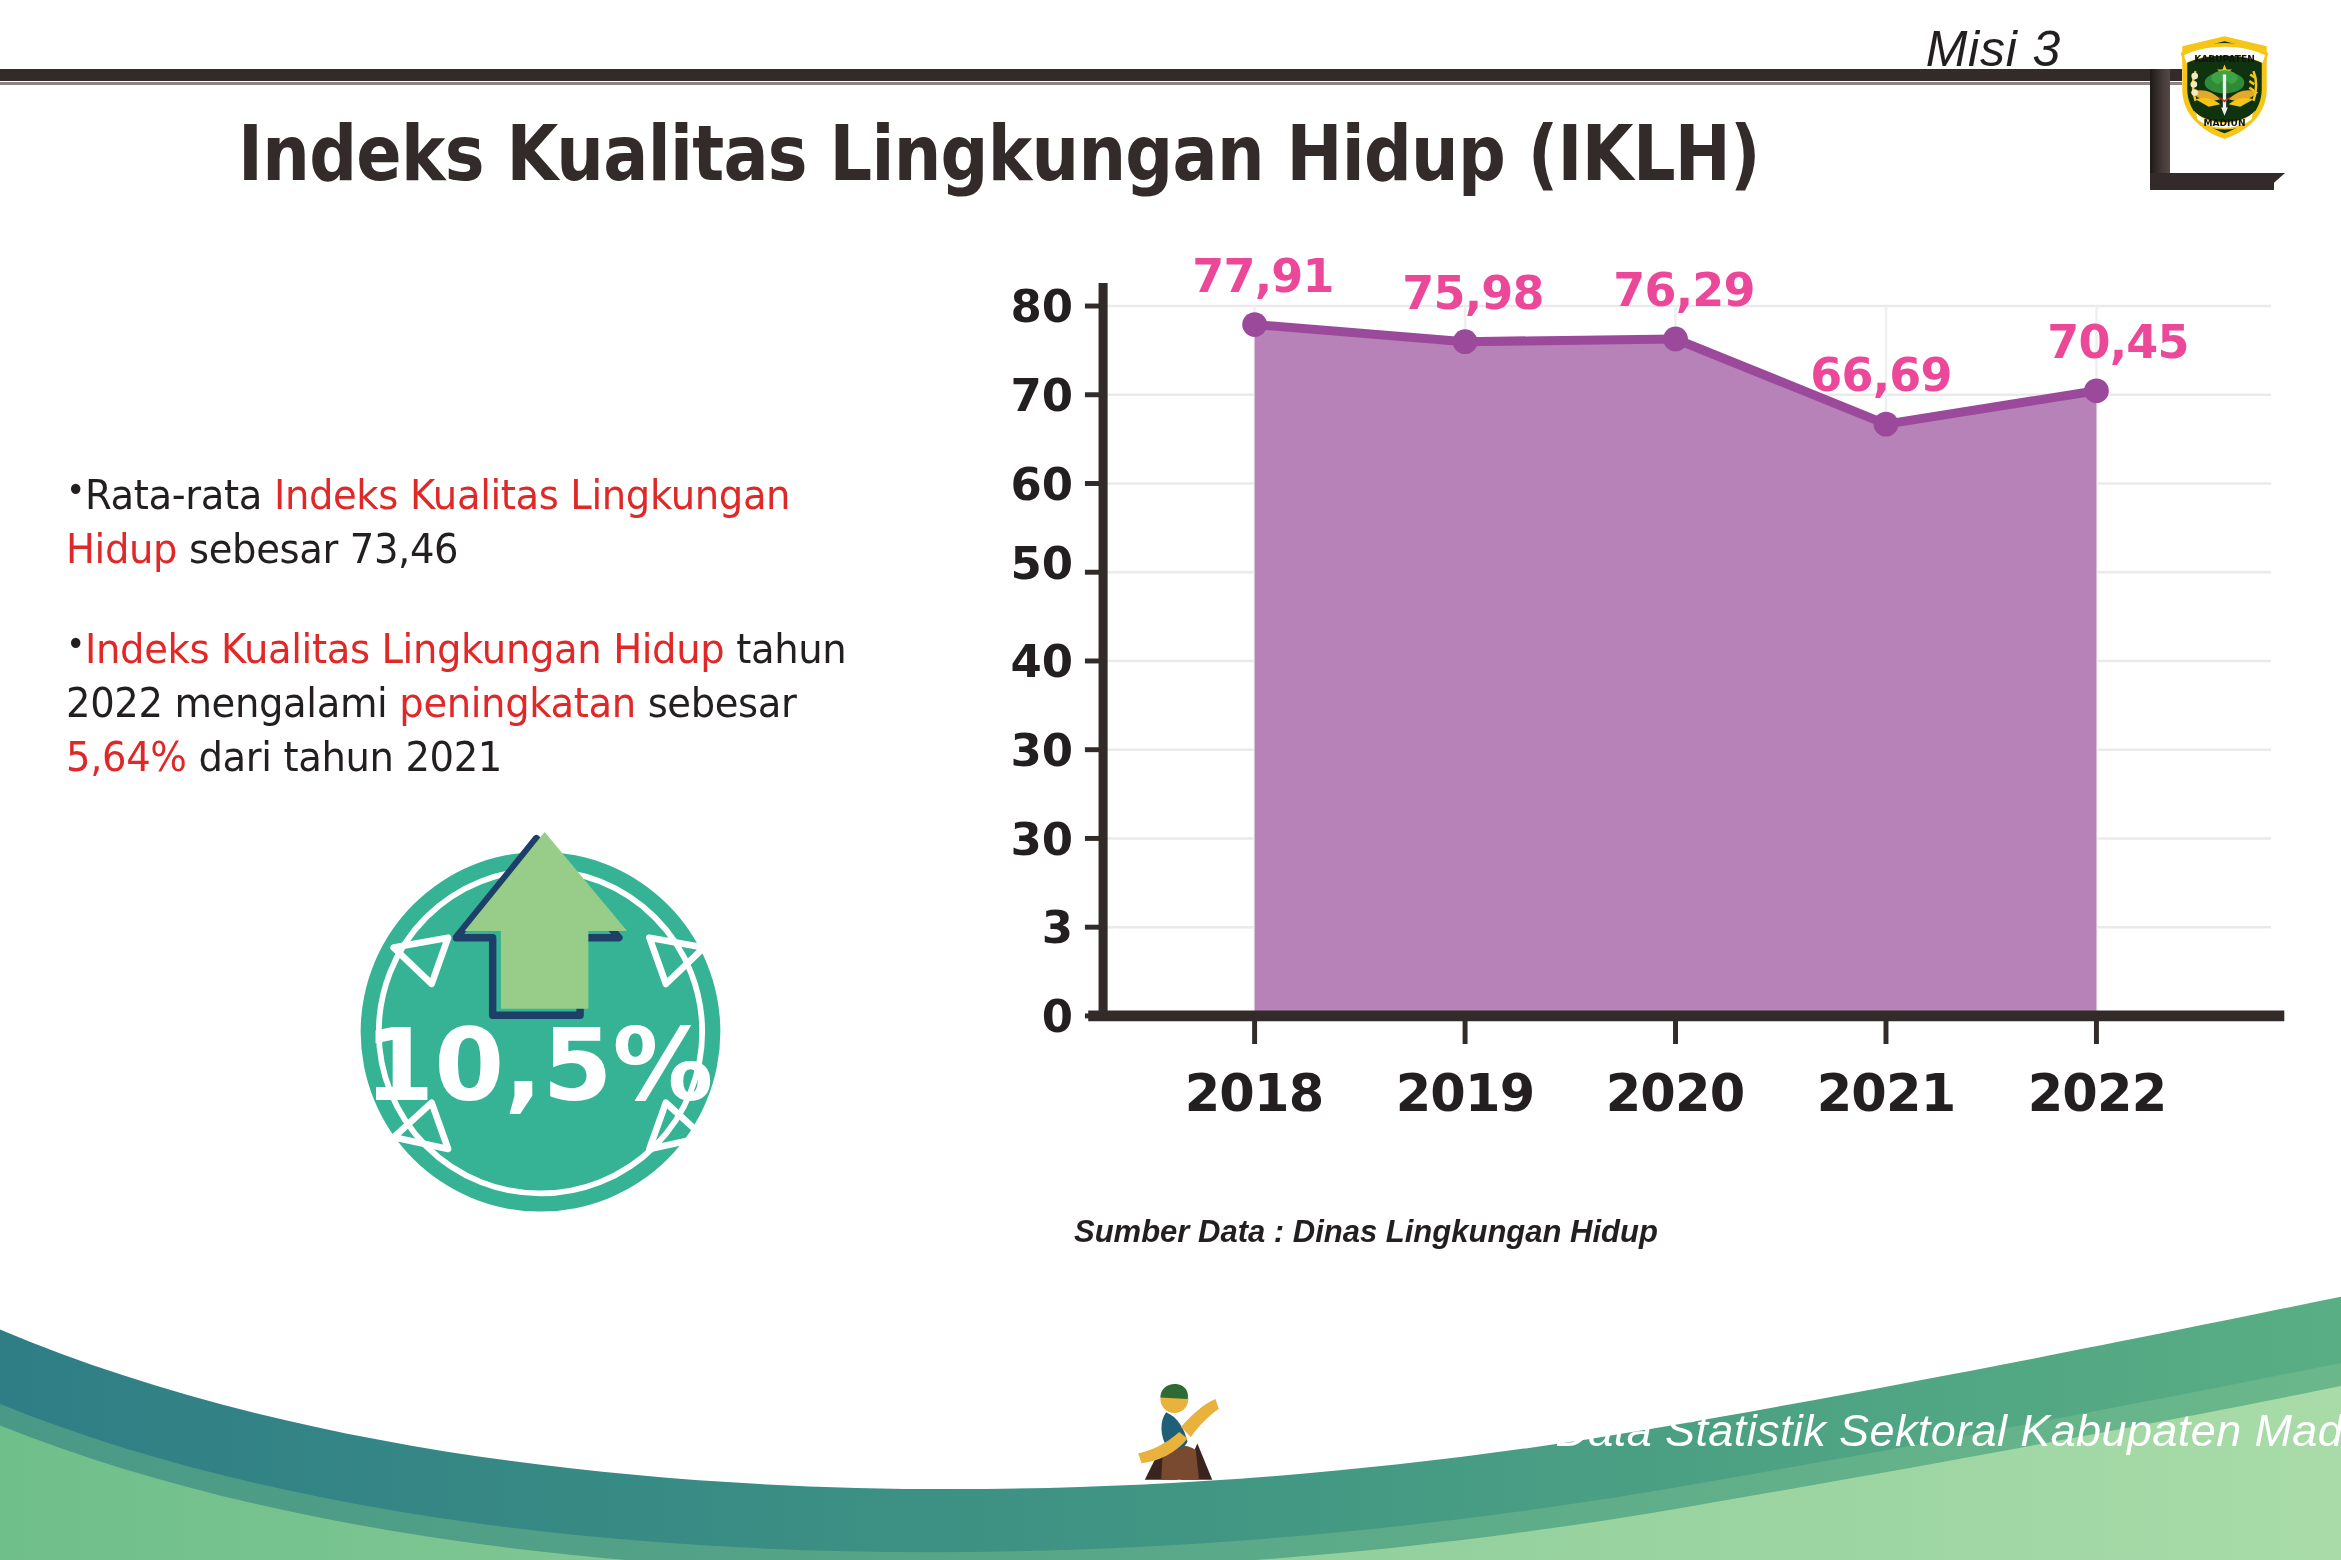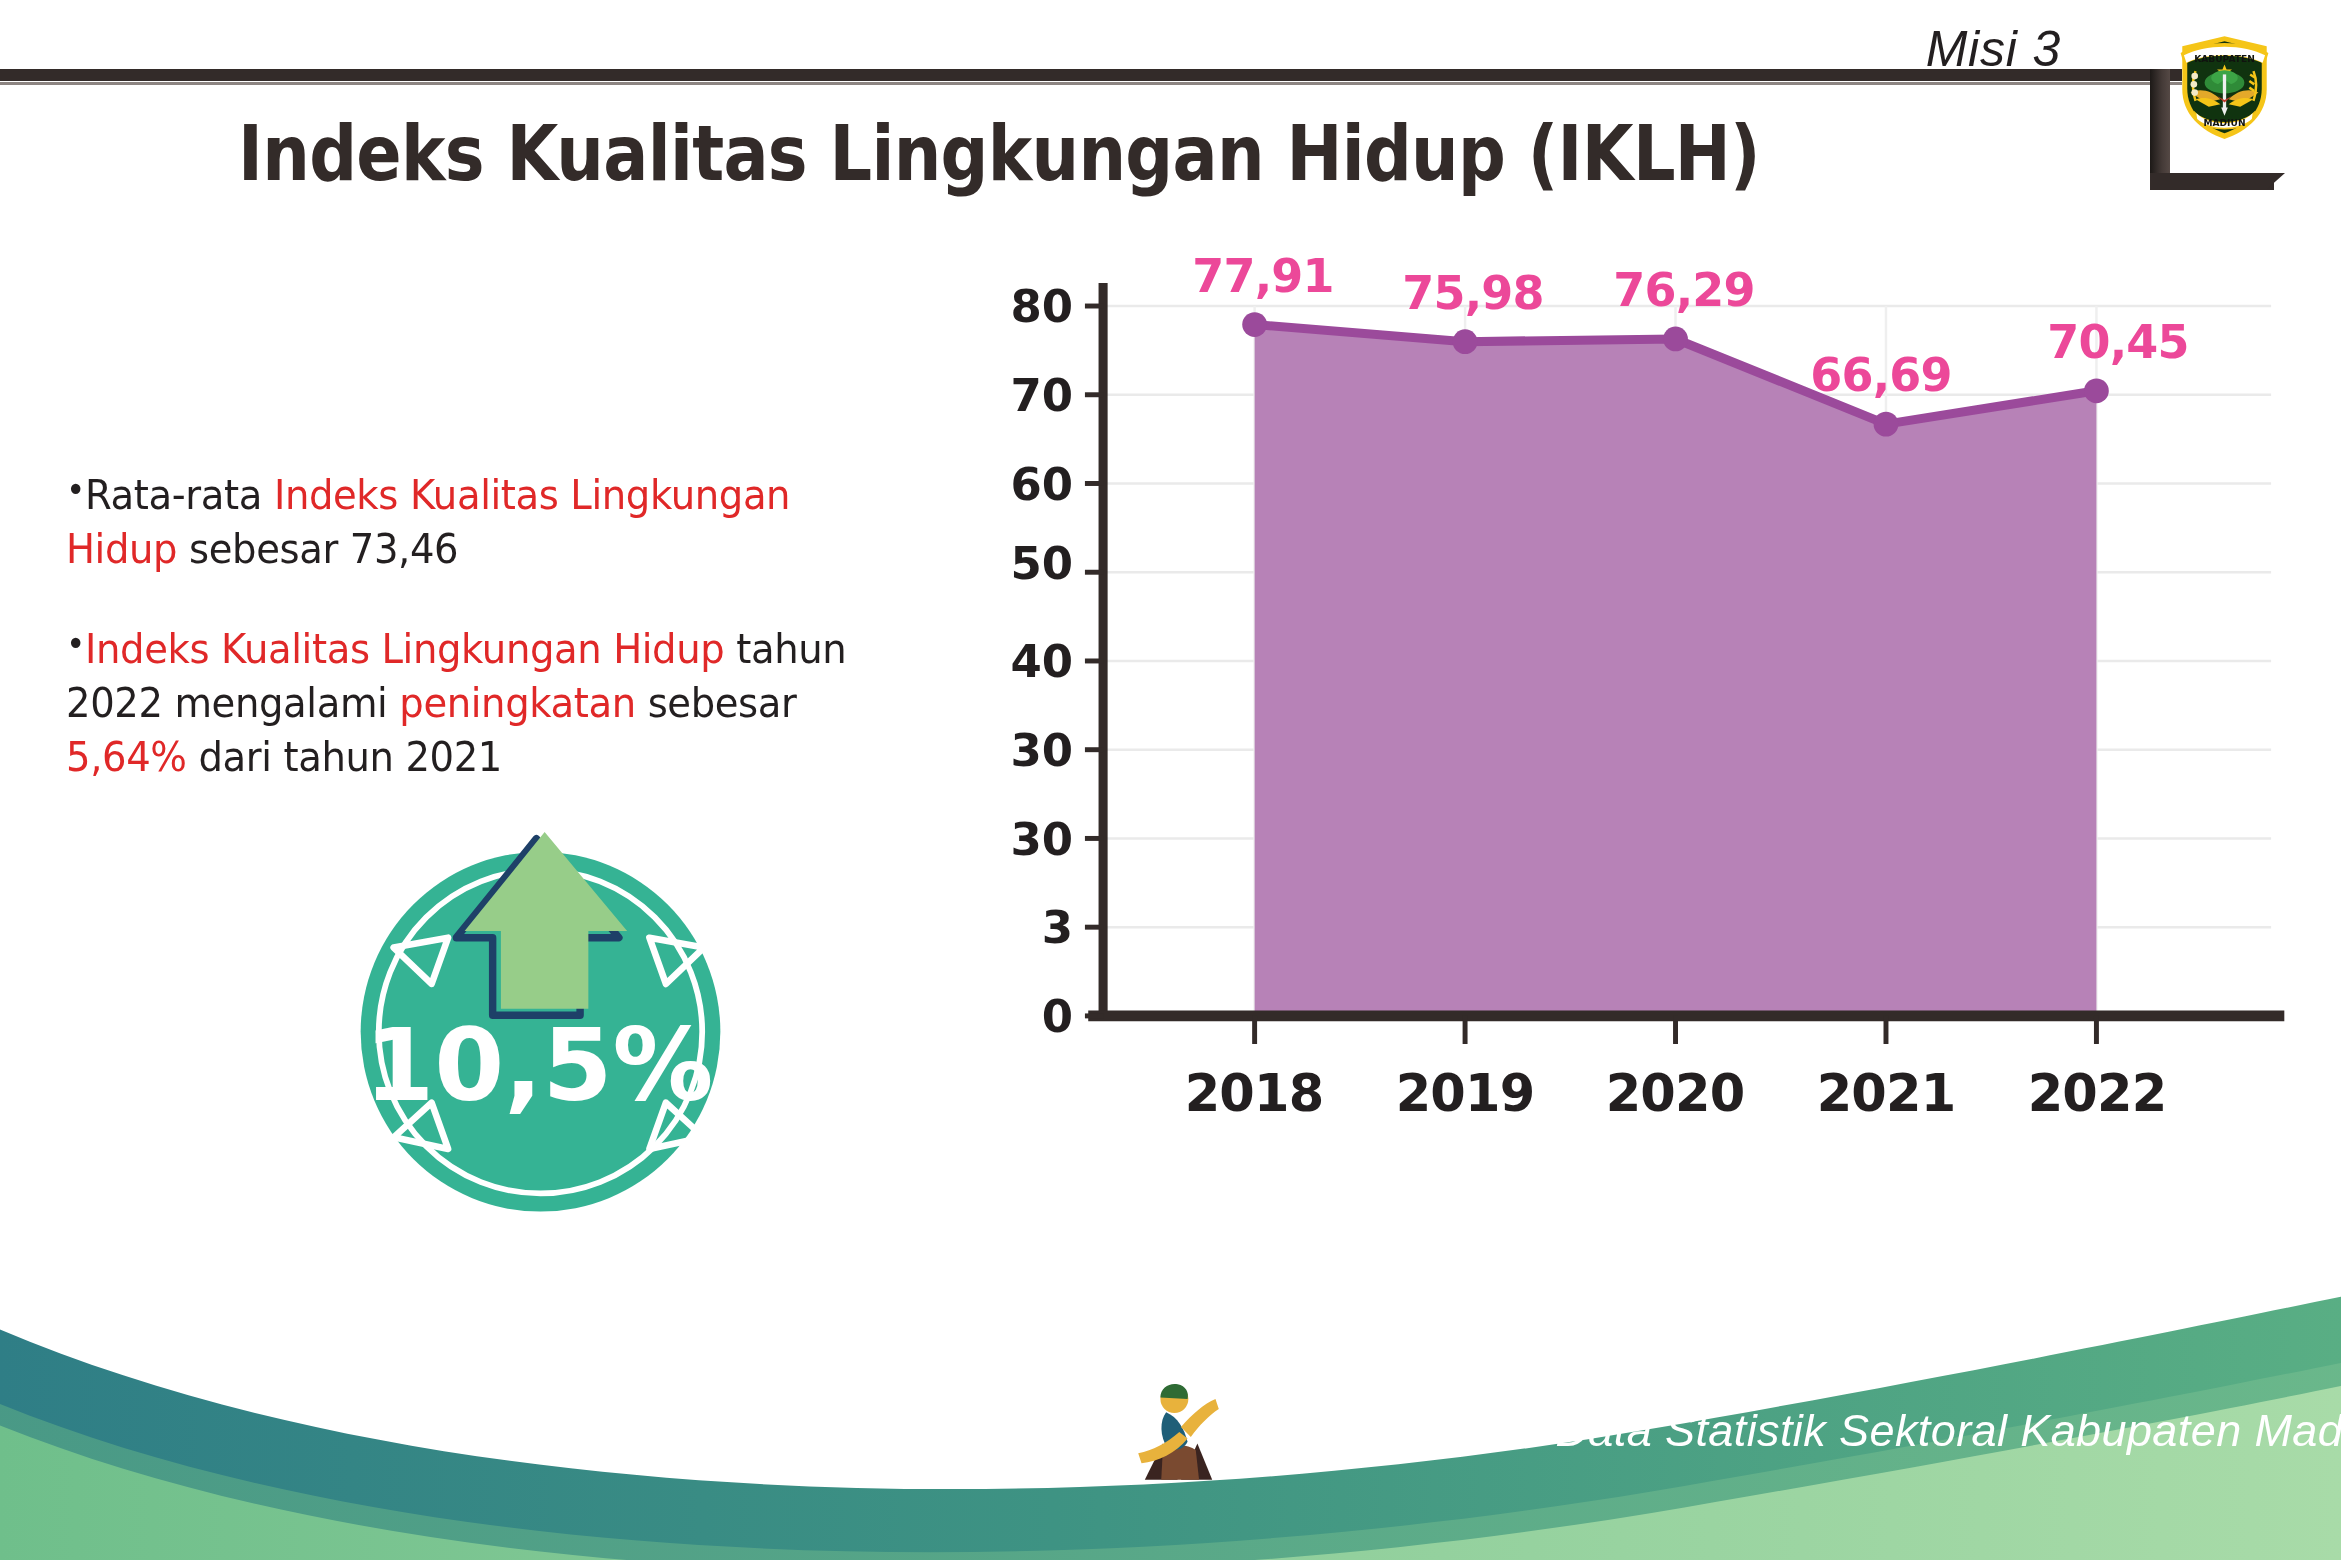--- a/index.html
+++ b/index.html
@@ -312,20 +312,21 @@
         <div class="xtick" style="left: 936px; top: 791px; text-align: center;">2021</div>
         <div class="xtick" style="left: 1147px; top: 791px;">2022</div>
         <div class="dlabel" style="left: 313px; top: -24.4px;">77,91</div>
         <div class="dlabel" style="left: 523px; top: -7.3px;">75,98</div>
         <div class="dlabel" style="left: 734px; top: -10px;">76,29</div>
         <div class="dlabel" style="left: 931px; top: 75px;">66,69</div>
         <div class="dlabel" style="left: 1168px; top: 42px;">70,45</div>
       </div>
   </div>
 
+  <div id="source-note">Sumber Data : Dinas Lingkungan Hidup</div>
 
   <svg id="footer" viewBox="0 0 2836 340" preserveAspectRatio="none">
     <defs>
       <linearGradient id="gTop" x1="0" y1="0" x2="1" y2="0">
         <stop offset="0%" stop-color="#2F7E86"></stop>
         <stop offset="45%" stop-color="#3E9383"></stop>
         <stop offset="100%" stop-color="#59AE84"></stop>
       </linearGradient>
       <linearGradient id="gBot" x1="0" y1="0" x2="1" y2="0">
         <stop offset="0%" stop-color="#6FBF8B"></stop>

